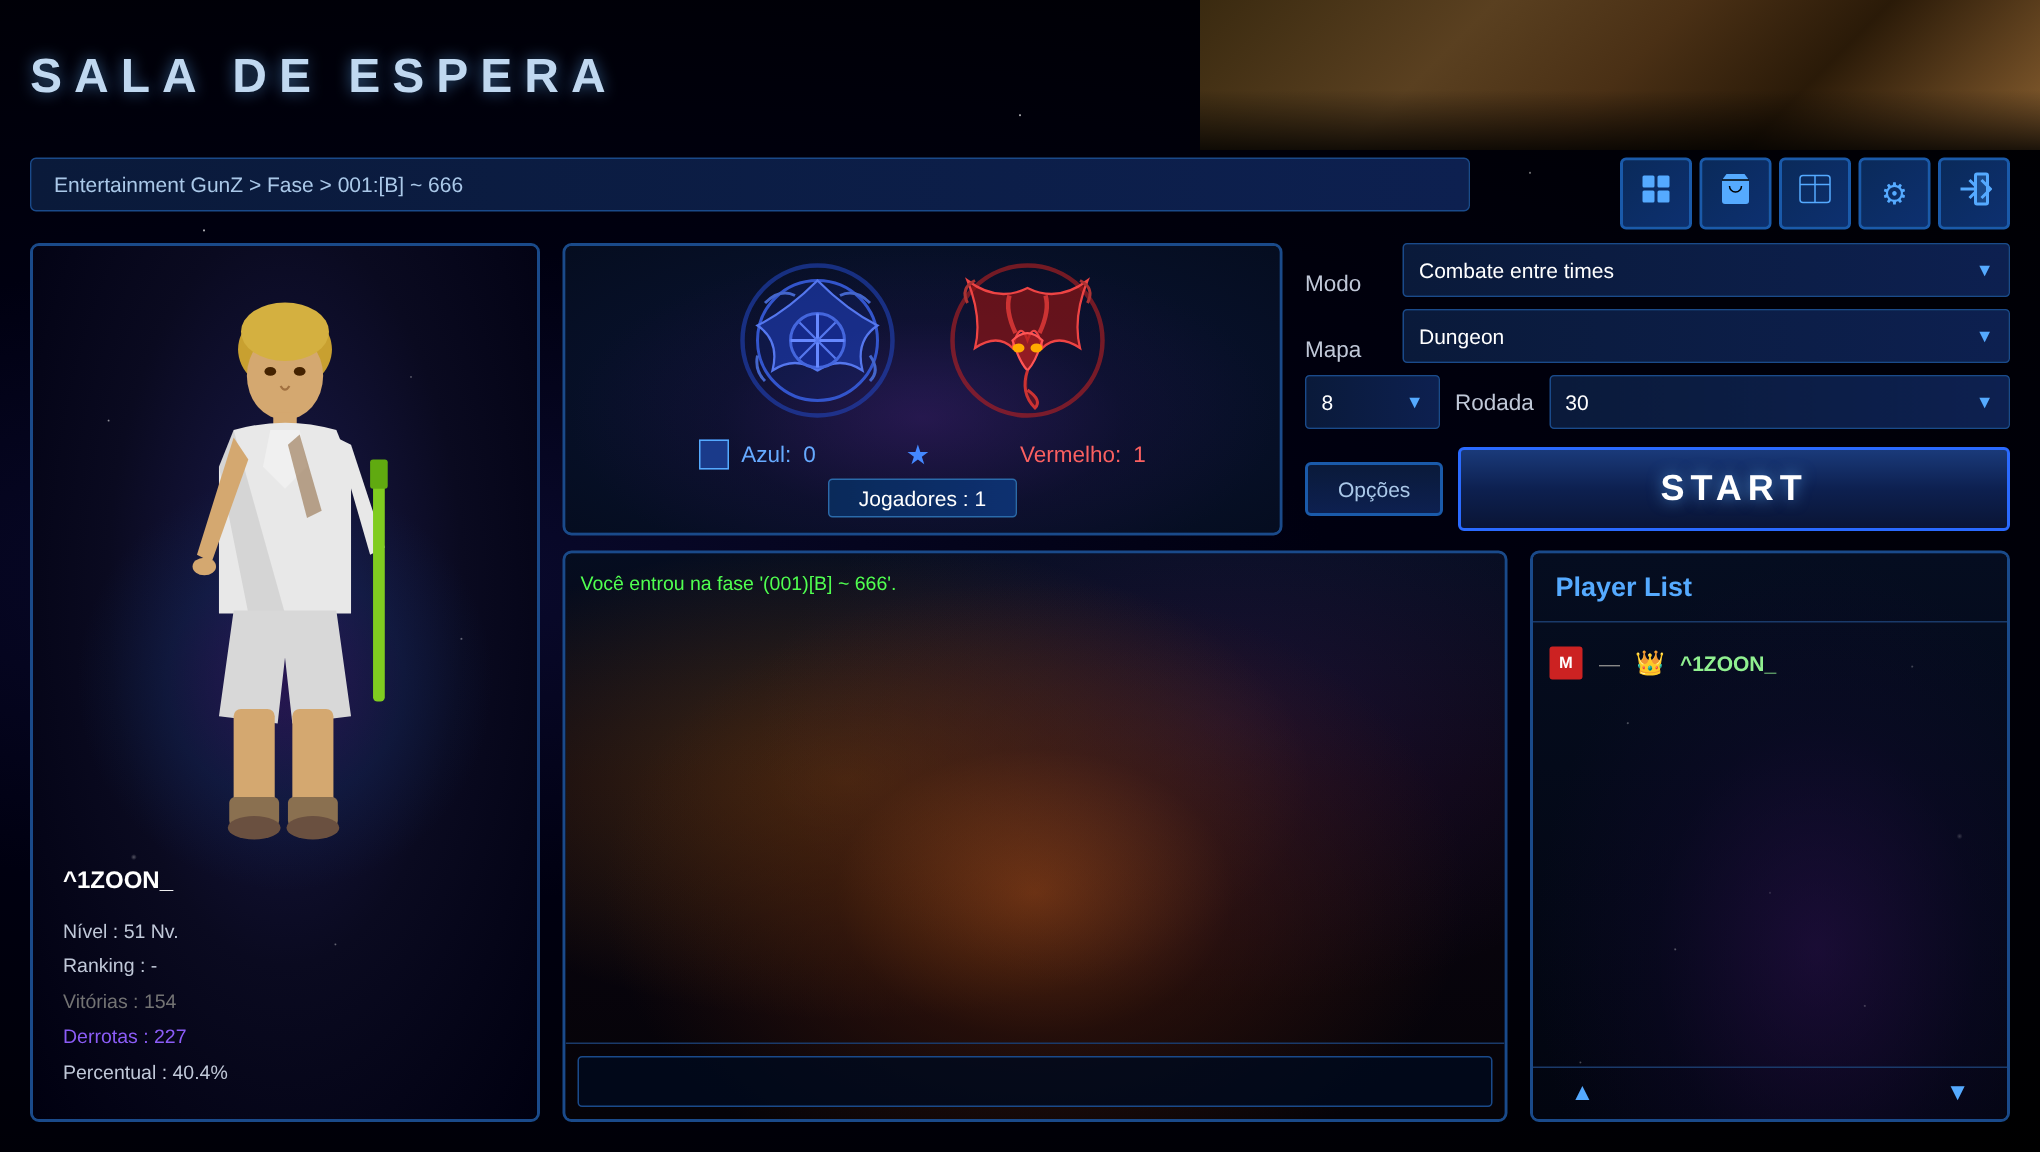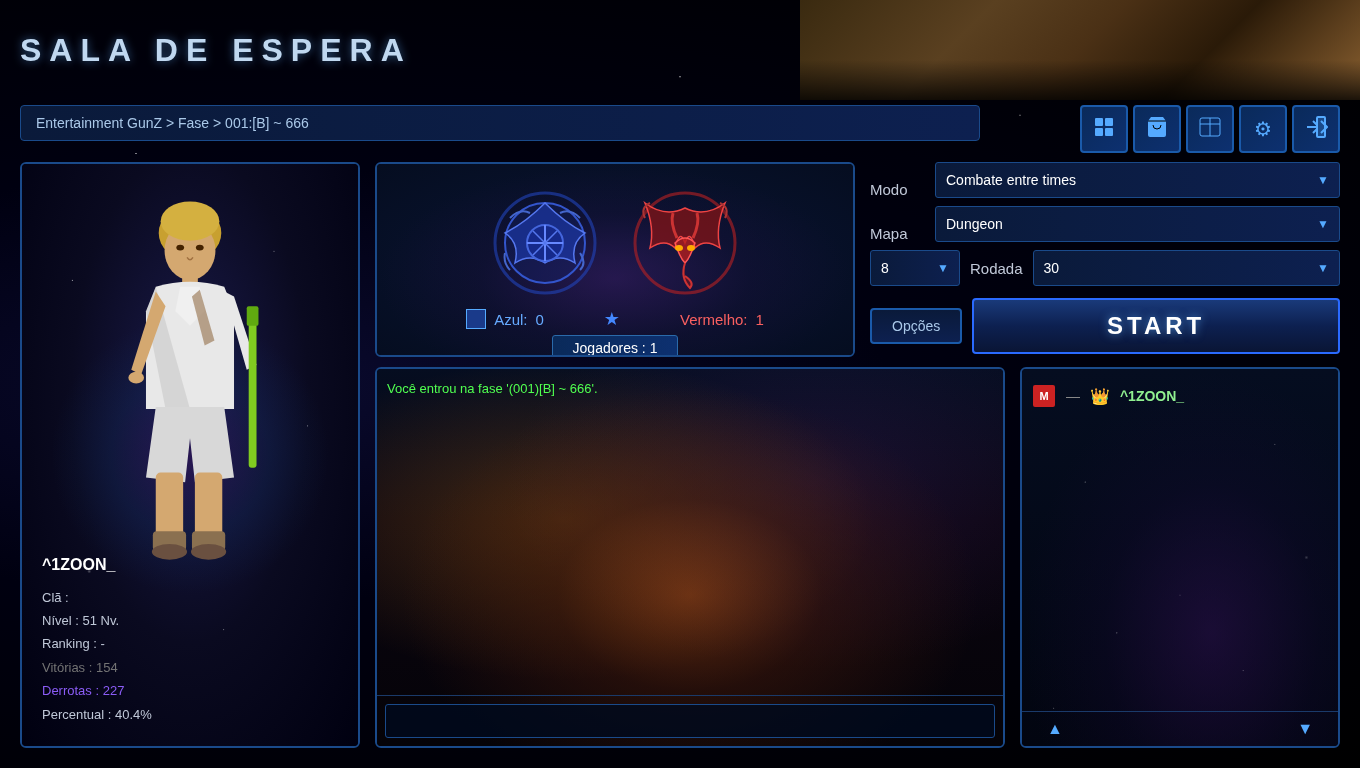--- a/index.html
+++ b/index.html
@@ -267,22 +267,22 @@
       background: radial-gradient(ellipse at 50% 60%, rgba(80,30,120,0.4) 0%, rgba(30,15,60,0.3) 40%, transparent 70%);
     }
 
     .teams-content {
       position: relative;
       z-index: 2;
       height: 100%;
       display: flex;
       flex-direction: column;
       align-items: center;
-      justify-content: space-between;
-      padding: 24px;
+      justify-content: flex-end;
+      padding: 10px;
     }
 
     .team-emblems {
       display: flex;
       align-items: center;
       gap: 20px;
       margin-bottom: 10px;
     }
 
     .team-emblem {
@@ -743,21 +743,20 @@
 
         <ellipse cx="69" cy="376" rx="18" ry="8" fill="#6a5040"></ellipse>
         <ellipse cx="109" cy="376" rx="18" ry="8" fill="#6a5040"></ellipse>
 
         <path d="M100 108 L115 160 L105 165 L92 115" fill="#a08060" opacity="0.7"></path>
       </svg>
     </div>
 
     <div class="character-info">
       <div class="char-name">^1ZOON_</div>
-      <div class="info-row">Clã :</div>
       <div class="info-row">Nível : 51 Nv.</div>
       <div class="info-row">Ranking : -</div>
       <div class="victories">Vitórias : 154</div>
       <div class="defeats">Derrotas : 227</div>
       <div class="info-row">Percentual : 40.4%</div>
     </div>
   </div>
 
   <div class="right-panel">
 
@@ -876,20 +875,23 @@
           </div>
           <div class="chat-input-row">
             <input type="text" class="chat-input" placeholder="" style="">
           </div>
         </div>
       </div>
 
       <div class="player-list-panel">
         <div class="player-list-bg"></div>
         <div class="player-list-bg-stars"></div>
+        <div class="player-list-header">
+          <span class="player-list-title">Player List</span>
+        </div>
         <div class="player-list-content">
           <div class="player-item">
             <div class="player-rank-icon">
               <div class="rank-m">M</div>
             </div>
             <span class="player-dash">—</span>
             <span class="player-crown">👑</span>
             <span class="player-name">^1ZOON_</span>
           </div>
         </div>

